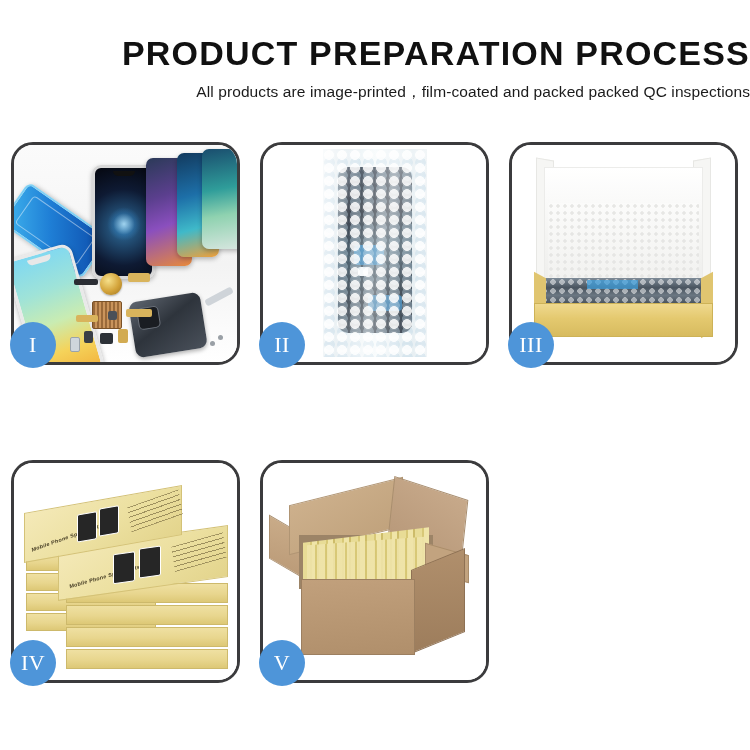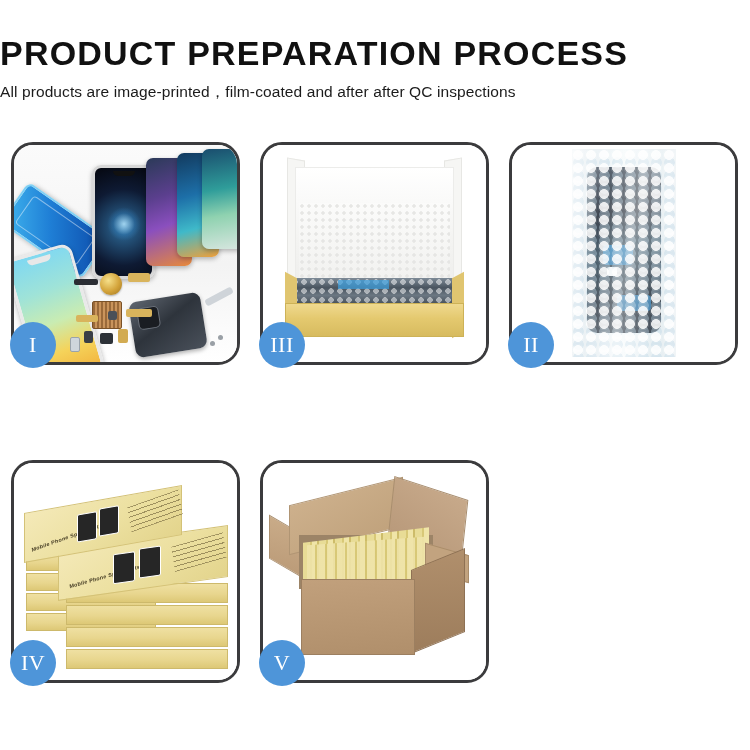--- a/index.html
+++ b/index.html
@@ -6,21 +6,21 @@
   body{
     width:750px;height:750px;
     background:#ffffff;
     font-family:"Liberation Sans", sans-serif;
     overflow:hidden;
     position:relative;
   }
   .page{position:relative;width:750px;height:750px;}
 
   
-  .header{position:absolute;top:0;left:0;width:750px;text-align:left;}
+  .header{position:absolute;top:0;left:0;width:750px;text-align:right;}
   .title{
     margin:0;padding-top:36px;
     font-size:34px;font-weight:bold;letter-spacing:1.2px;
     color:#111;line-height:1.05;
     font-family:"Liberation Sans", sans-serif;
   }
   .subtitle{
     margin:0;padding-top:10px;
     font-size:15.5px;color:#1b1b1b;letter-spacing:.1px;
     font-family:"Liberation Sans", sans-serif;
@@ -309,21 +309,21 @@
   .c6-notch2{position:absolute;left:44px;top:146px;width:14px;height:16px;background:#b08e66;}
   .c6-seam{position:absolute;left:58px;top:76px;width:1.5px;height:96px;background:rgba(120,96,66,.45);}
 </style>
 </head>
 <body>
 
 <div class="page">
 
   <div class="header">
     <h1 class="title">PRODUCT PREPARATION PROCESS</h1>
-    <p class="subtitle">All products are image-printed，film-coated and after after QC inspections</p>
+    <p class="subtitle">All products are image-printed，film-coated and packed packed QC inspections</p>
   </div>
 
   <div class="grid">
 
     <div class="panel">
       <div class="panel-inner p1">
         <div class="ph blue-flat"></div>
         <div class="ph dark-glass"></div>
         <div class="ph purple"></div>
         <div class="ph teal1"></div>
@@ -342,46 +342,46 @@
         <div class="sm" style="left:56px;top:192px;width:8px;height:13px;background:#cfd6dc;border:1px solid #9aa3ab;"></div>
         <div class="sm" style="left:94px;top:166px;width:9px;height:9px;background:#4a5058;"></div>
         <div class="sm" style="left:196px;top:196px;width:5px;height:5px;border-radius:50%;background:#9aa0a6;"></div>
         <div class="sm" style="left:204px;top:190px;width:5px;height:5px;border-radius:50%;background:#9aa0a6;"></div>
         <div class="sm" style="left:190px;top:148px;width:30px;height:7px;background:#cfd4d9;transform:rotate(-28deg);border-radius:3px;"></div>
       </div>
       <div class="badge">I</div>
     </div>
 
     <div class="panel">
-      <div class="panel-inner p3">
-        <div class="b3-lidL"></div>
-        <div class="b3-lidR"></div>
-        <div class="b3-back"></div>
-        <div class="b3-foam"></div>
-        <div class="b3-content"></div>
-        <div class="b3-sideL"></div>
-        <div class="b3-sideR"></div>
-        <div class="b3-front"></div>
-      </div>
-      <div class="badge">III</div>
-    </div>
-
-    <div class="panel">
       <div class="panel-inner p2">
         <div class="bw-bag"></div>
         <div class="bw-item">
           <div class="bw-blue1"></div>
           <div class="bw-blue2"></div>
           <div class="bw-white"></div>
         </div>
         <div class="bubbles2"></div>
         <div class="bubbles"></div>
         <div class="bw-sheen"></div>
       </div>
       <div class="badge">II</div>
+    </div>
+
+    <div class="panel">
+      <div class="panel-inner p3">
+        <div class="b3-lidL"></div>
+        <div class="b3-lidR"></div>
+        <div class="b3-back"></div>
+        <div class="b3-foam"></div>
+        <div class="b3-content"></div>
+        <div class="b3-sideL"></div>
+        <div class="b3-sideR"></div>
+        <div class="b3-front"></div>
+      </div>
+      <div class="badge">III</div>
     </div>
 
     <div class="panel">
       <div class="panel-inner p4">
         <div class="stack">
 
           <div class="kbox" style="left:4px;top:72px;width:128px;height:16px;"></div>
           <div class="kbox" style="left:4px;top:92px;width:128px;height:16px;"></div>
           <div class="kbox" style="left:4px;top:112px;width:128px;height:16px;"></div>
           <div class="kbox" style="left:4px;top:132px;width:128px;height:16px;"></div>

